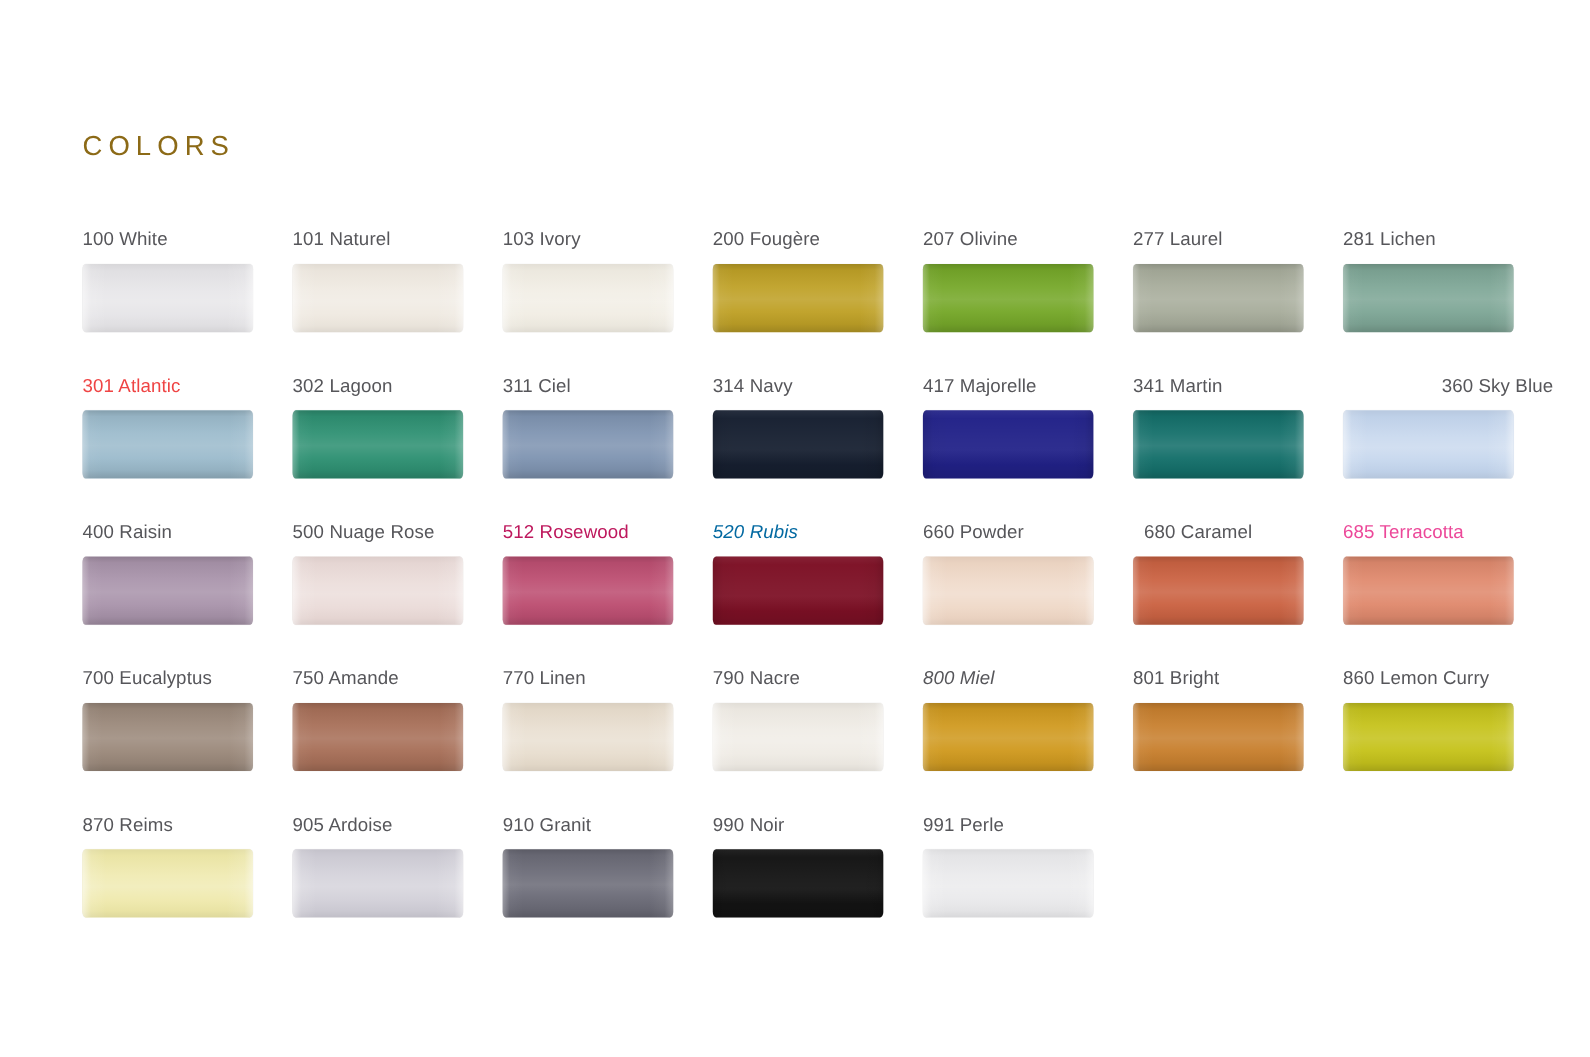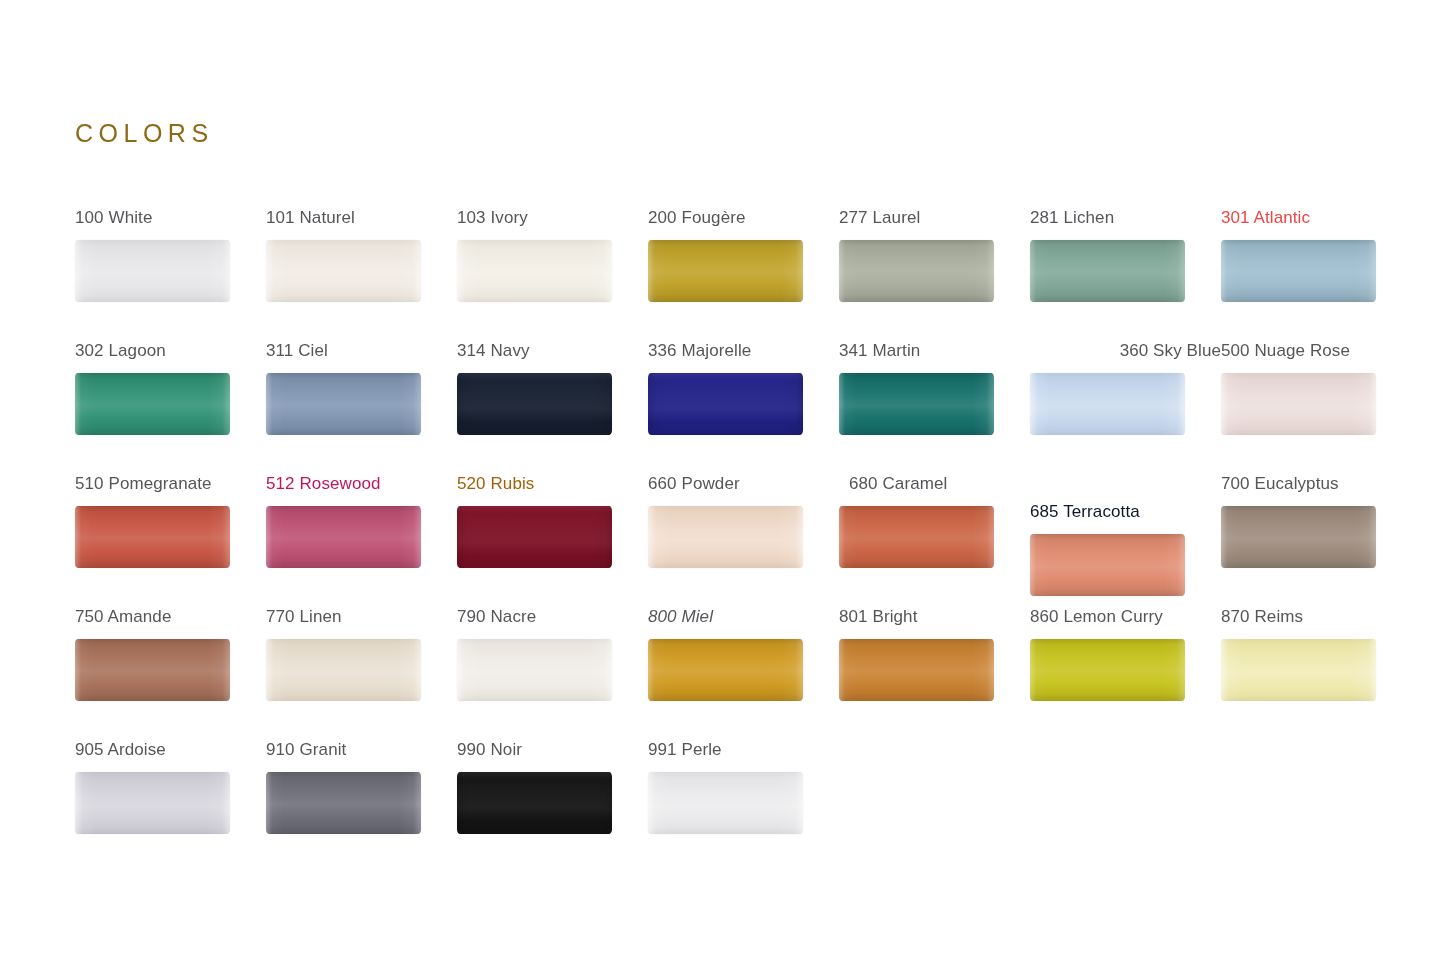--- a/index.html
+++ b/index.html
@@ -166,20 +166,24 @@
       </div>
       <div class="swatch-cell">
         <div class="swatch-label" style="color: rgb(86, 86, 90);">103 Ivory</div>
         <div class="swatch-chip pale" style="background-color: rgb(240, 236, 226);"></div>
       </div>
       <div class="swatch-cell">
         <div class="swatch-label" style="color: rgb(86, 86, 90);">200 Fougère</div>
         <div class="swatch-chip" style="background-color: rgb(191, 161, 39);"></div>
       </div>
       <div class="swatch-cell">
+        <div class="swatch-label" style="color: rgb(86, 86, 90);">207 Olivine</div>
+        <div class="swatch-chip" style="background-color: rgb(118, 168, 42);"></div>
+      </div>
+      <div class="swatch-cell">
         <div class="swatch-label" style="color: rgb(86, 86, 90);">277 Laurel</div>
         <div class="swatch-chip" style="background-color: rgb(168, 173, 156);"></div>
       </div>
       <div class="swatch-cell">
         <div class="swatch-label" style="color: rgb(86, 86, 90);">281 Lichen</div>
         <div class="swatch-chip" style="background-color: rgb(127, 167, 151);"></div>
       </div>
       <div class="swatch-cell">
         <div class="swatch-label" style="color: #ef4444;">301 Atlantic</div>
         <div class="swatch-chip" style="background-color: rgb(157, 188, 205);"></div>
@@ -190,57 +194,57 @@
       </div>
       <div class="swatch-cell">
         <div class="swatch-label" style="color: rgb(86, 86, 90);">311 Ciel</div>
         <div class="swatch-chip" style="background-color: rgb(128, 149, 178);"></div>
       </div>
       <div class="swatch-cell">
         <div class="swatch-label" style="color: rgb(86, 86, 90);">314 Navy</div>
         <div class="swatch-chip deep" style="background-color: rgb(22, 31, 48);"></div>
       </div>
       <div class="swatch-cell">
-        <div class="swatch-label" style="color: rgb(86, 86, 90);">336 Majorelle</div>
+        <div class="swatch-label" style="color: rgb(86, 86, 90);">417 Majorelle</div>
         <div class="swatch-chip deep" style="background-color: rgb(33, 33, 136);"></div>
       </div>
       <div class="swatch-cell">
         <div class="swatch-label" style="color: rgb(86, 86, 90);">341 Martin</div>
         <div class="swatch-chip" style="background-color: rgb(21, 112, 107);"></div>
       </div>
       <div class="swatch-cell">
         <div class="swatch-label" style="color: rgb(86, 86, 90); text-align: right;">360 Sky Blue</div>
         <div class="swatch-chip pale" style="background-color: rgb(194, 212, 236);"></div>
       </div>
       <div class="swatch-cell">
+        <div class="swatch-label" style="color: rgb(86, 86, 90);">400 Raisin</div>
+        <div class="swatch-chip" style="background-color: rgb(170, 149, 172);"></div>
+      </div>
+      <div class="swatch-cell">
         <div class="swatch-label" style="color: rgb(86, 86, 90);">500 Nuage Rose</div>
         <div class="swatch-chip pale" style="background-color: rgb(233, 217, 214);"></div>
       </div>
       <div class="swatch-cell">
-        <div class="swatch-label" style="color: rgb(86, 86, 90);">510 Pomegranate</div>
-        <div class="swatch-chip" style="background-color: rgb(200, 85, 66);"></div>
-      </div>
-      <div class="swatch-cell">
         <div class="swatch-label" style="color: #be185d;">512 Rosewood</div>
         <div class="swatch-chip" style="background-color: rgb(189, 79, 114);"></div>
       </div>
       <div class="swatch-cell">
-        <div class="swatch-label" style="color: #a16207;">520 Rubis</div>
+        <div class="swatch-label" style="color: #0369a1; font-style: italic;">520 Rubis</div>
         <div class="swatch-chip deep" style="background-color: rgb(125, 16, 37);"></div>
       </div>
       <div class="swatch-cell">
         <div class="swatch-label" style="color: rgb(86, 86, 90);">660 Powder</div>
         <div class="swatch-chip pale" style="background-color: rgb(238, 214, 196);"></div>
       </div>
       <div class="swatch-cell">
         <div class="swatch-label" style="color: rgb(86, 86, 90); margin-left: 10px;">680 Caramel</div>
         <div class="swatch-chip" style="background-color: rgb(203, 99, 67);"></div>
       </div>
       <div class="swatch-cell">
-        <div class="swatch-label" style="color: #0f172a; margin-top: 28px;">685 Terracotta</div>
+        <div class="swatch-label" style="color: #ec4899;">685 Terracotta</div>
         <div class="swatch-chip" style="background-color: rgb(224, 138, 110);"></div>
       </div>
       <div class="swatch-cell">
         <div class="swatch-label" style="color: rgb(86, 86, 90);">700 Eucalyptus</div>
         <div class="swatch-chip" style="background-color: rgb(156, 138, 124);"></div>
       </div>
       <div class="swatch-cell">
         <div class="swatch-label" style="color: rgb(86, 86, 90);">750 Amande</div>
         <div class="swatch-chip" style="background-color: rgb(168, 112, 89);"></div>
       </div>

